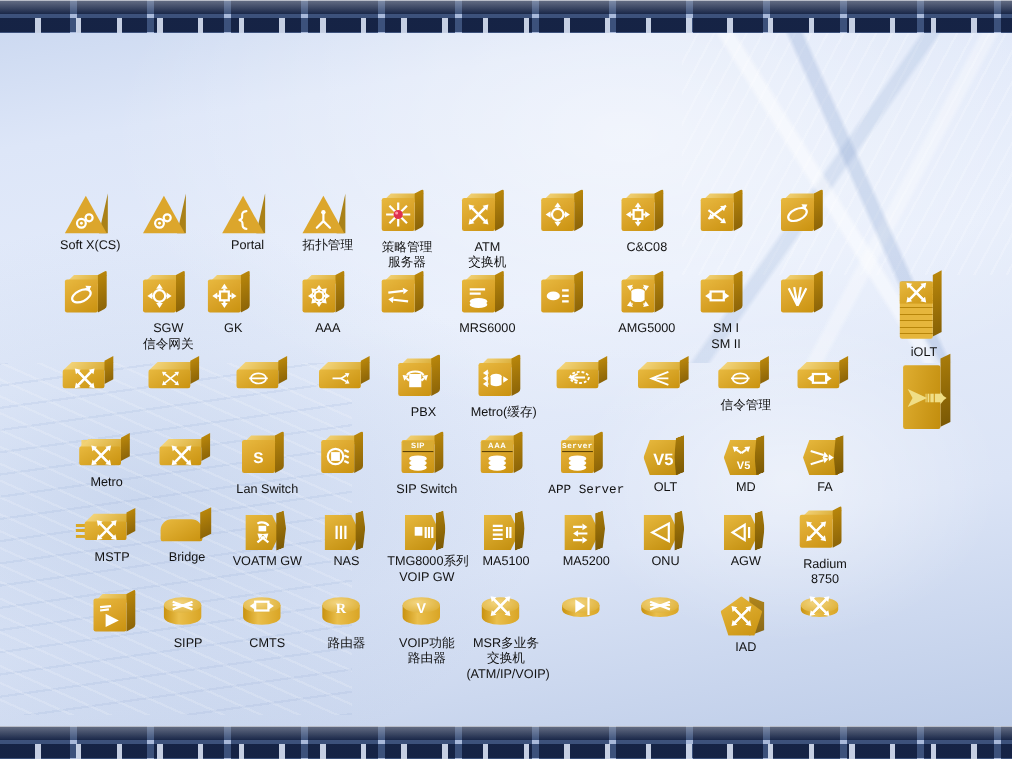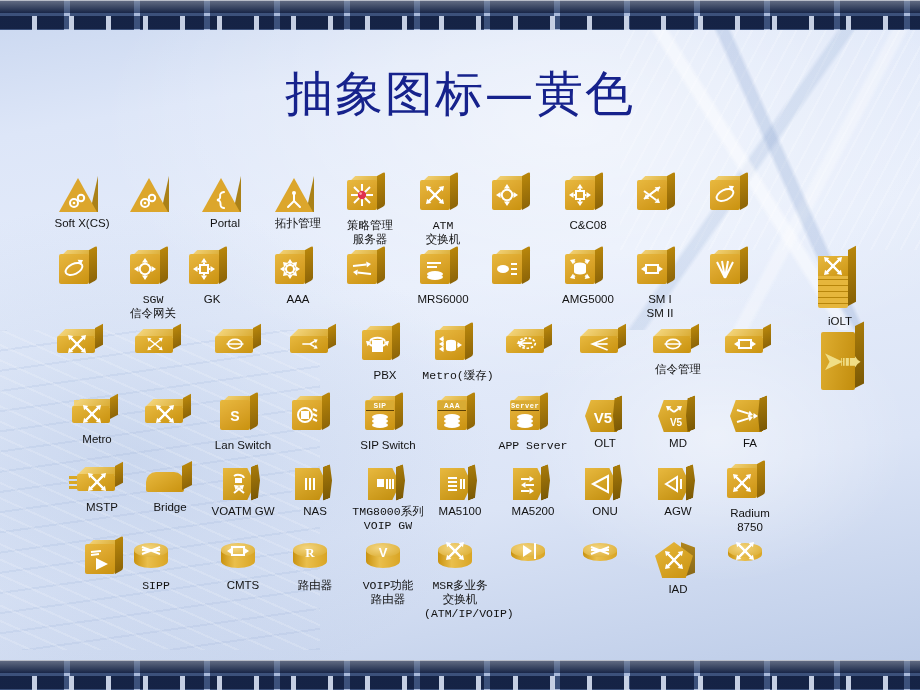--- a/index.html
+++ b/index.html
@@ -72,21 +72,21 @@
     white-space:nowrap;
   }
 
   
   .row{position:absolute;left:0;width:920px;}
   .cell{position:absolute;text-align:center;}
   .lbl{
     font-size:11.5px;color:#121212;line-height:1.15;
     white-space:nowrap;margin-top:1px;
   }
-  .lbl.cn{font-family:Liberation Mono, monospace;}
+  .lbl.cn{font-family:Liberation Sans, sans-serif;}
 
   
   .ic{position:relative;margin:0 auto;}
   .face{
     position:absolute;left:0;top:4px;width:30px;height:30px;
     background:linear-gradient(150deg,#e8b93f 0%,#dca62c 45%,#c9920f 100%);
     border-radius:2px;
   }
   .side{
     position:absolute;left:30px;top:0;width:8px;height:34px;
@@ -196,21 +196,20 @@
 <div id="slide">
 
   <div class="wm wm-mesh"></div>
   <div class="wm wm-bridge"></div>
   <div class="wm wm-leaf"></div>
   <div class="wm wm-glow"></div>
 
   <div class="brick brick-top"></div>
   <div class="brick brick-bot"></div>
 
-  <div id="title">抽象图标—黄色</div>
 
   <div id="grid">
       <div class="row" style="top: 176px;">
         <div class="cell" style="left: 46px; width: 72px;">
           <span class="ic" style="display:block;width:46px;height:40px">
             <span class="tri-side"></span>
             <span class="tri-face"></span>
             <span class="glyph" style="left:3px;top:12px;width:32px;height:24px">
               <svg width="26" height="26" viewBox="0 0 26 26">
                 <circle cx="9" cy="16" r="4" stroke="#ffffff" fill="none" stroke-width="2"></circle>
@@ -1076,21 +1075,21 @@
             <span class="side"></span>
             <span class="face"></span>
             <span class="glyph">
               <svg width="26" height="26" viewBox="0 0 26 26">
                 <path d="M4 6 L14 5 M4 9 L12 8" stroke="#ffffff" fill="none" stroke-width="2"></path>
                 <polygon points="9,12 21,18 9,24" fill="#ffffff"></polygon>
               </svg>
             </span>
           </span>
         </div>
-        <div class="cell" style="left: 120px; width: 72px; font-family: Liberation Mono, monospace;">
+        <div class="cell" style="left: 135px; width: 72px;">
           <span class="ic" style="display:block;width:44px;height:38px">
             <span class="cyl-body" style="height:18px"></span>
             <span class="cyl-top"></span>
             <span class="glyph" style="left:0;top:3px;width:34px;height:16px">
               <svg width="26" height="26" viewBox="0 0 26 26">
                 <path d="M4 16 L22 9 M4 9 L22 16 M4 12 L22 12" stroke="#ffffff" fill="none" stroke-width="2"></path>
                 <circle cx="8" cy="12" r="1.6" fill="#ffffff"></circle>
                 <circle cx="18" cy="12" r="1.6" fill="#ffffff"></circle>
               </svg>
             </span>

